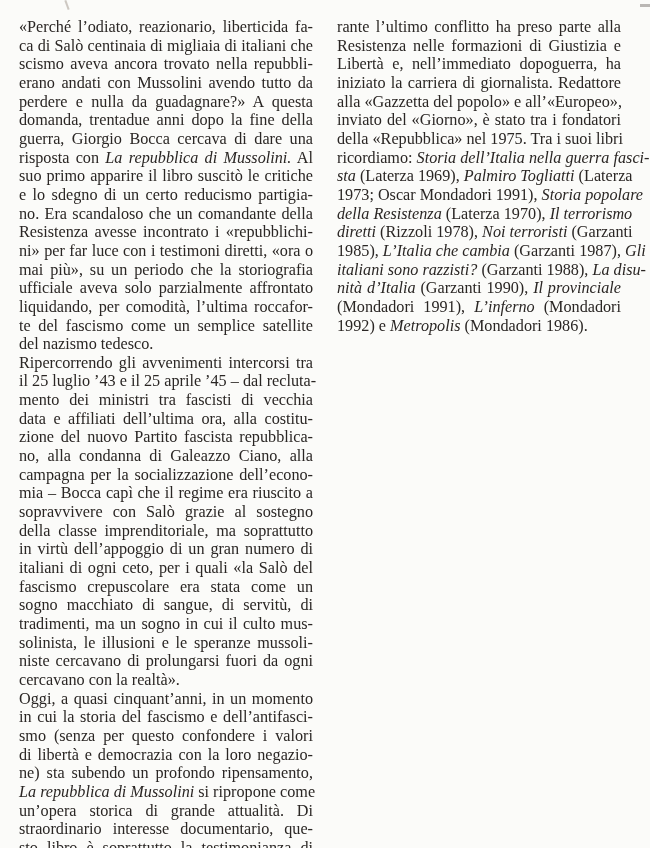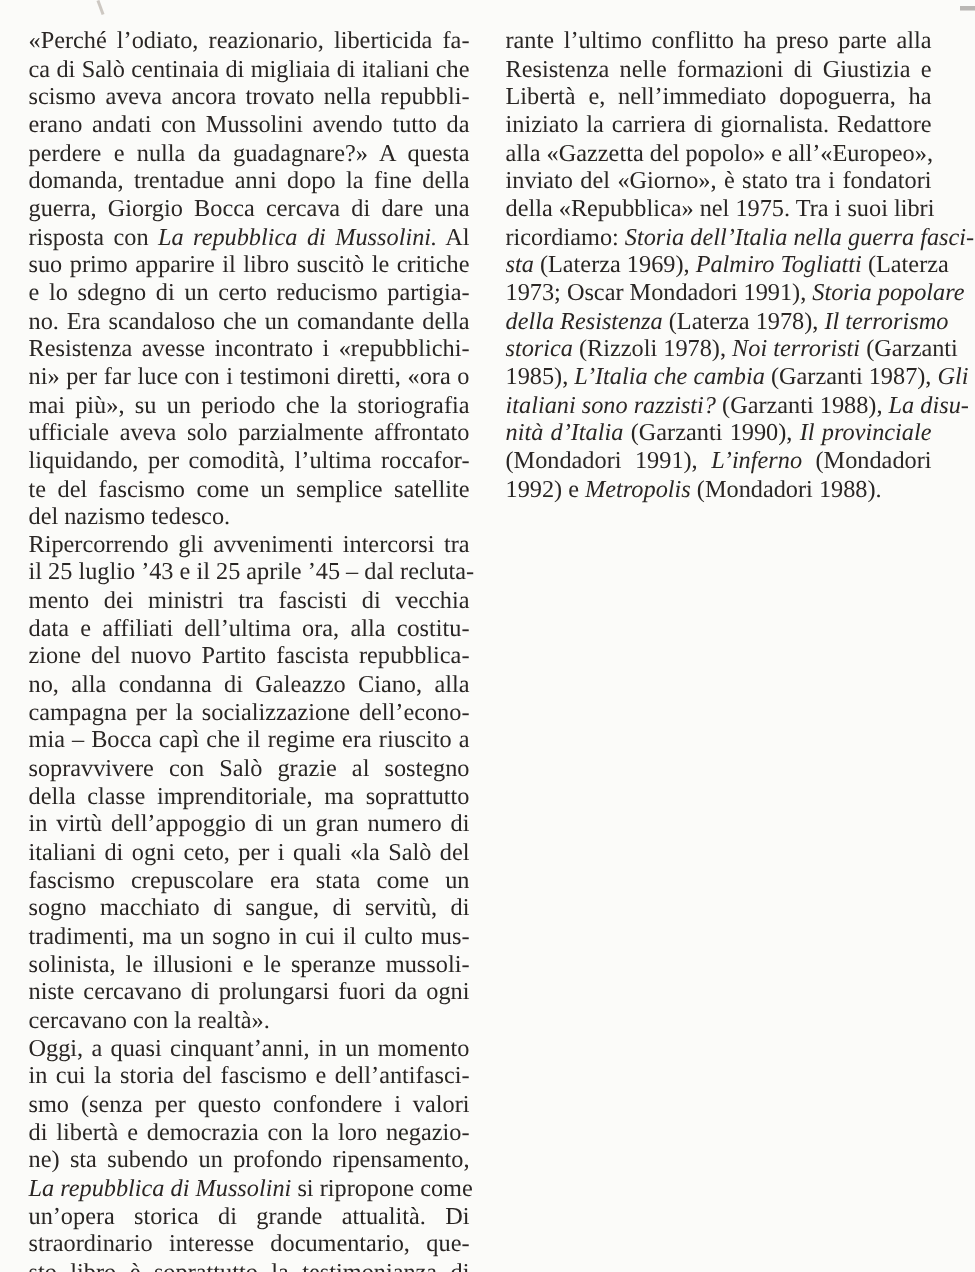--- a/index.html
+++ b/index.html
@@ -91,21 +91,21 @@
       <span class="line"><span>rante l’ultimo conflitto ha preso parte alla</span></span>
       <span class="line"><span>Resistenza nelle formazioni di Giustizia e</span></span>
       <span class="line"><span>Libertà e, nell’immediato dopoguerra, ha</span></span>
       <span class="line"><span>iniziato la carriera di giornalista. Redattore</span></span>
       <span class="line"><span>alla «Gazzetta del popolo» e all’«Europeo»,</span></span>
       <span class="line"><span>inviato del «Giorno», è stato tra i fondatori</span></span>
       <span class="line"><span>della «Repubblica» nel 1975. Tra i suoi libri</span></span>
       <span class="line"><span>ricordiamo: </span><span class="it">Storia dell’Italia nella guerra fasci-</span></span>
       <span class="line"><span class="it">sta</span><span> (Laterza 1969), </span><span class="it">Palmiro Togliatti</span><span> (Laterza</span></span>
       <span class="line"><span>1973; Oscar Mondadori 1991), </span><span class="it">Storia popolare</span></span>
-      <span class="line"><span class="it">della Resistenza</span><span> (Laterza 1978), </span><span class="it">Il terrorismo</span></span>
-      <span class="line"><span class="it">storica</span><span> (Rizzoli 1978), </span><span class="it">Noi terroristi</span><span> (Garzanti</span></span>
+      <span class="line"><span class="it">della Resistenza</span><span> (Laterza 1970), </span><span class="it">Il terrorismo</span></span>
+      <span class="line"><span class="it">diretti</span><span> (Rizzoli 1978), </span><span class="it">Noi terroristi</span><span> (Garzanti</span></span>
       <span class="line"><span>1985), </span><span class="it">L’Italia che cambia</span><span> (Garzanti 1987), </span><span class="it">Gli</span></span>
       <span class="line"><span class="it">italiani sono razzisti?</span><span> (Garzanti 1988), </span><span class="it">La disu-</span></span>
       <span class="line"><span class="it">nità d’Italia</span><span> (Garzanti 1990), </span><span class="it">Il provinciale</span></span>
       <span class="line"><span>(Mondadori 1991), </span><span class="it">L’inferno</span><span> (Mondadori</span></span>
-      <span class="line last"><span>1992) e </span><span class="it">Metropolis</span><span> (Mondadori 1988).</span></span>
+      <span class="line last"><span>1992) e </span><span class="it">Metropolis</span><span> (Mondadori 1986).</span></span>
     </p>
   </div>
 
 </body></html>

